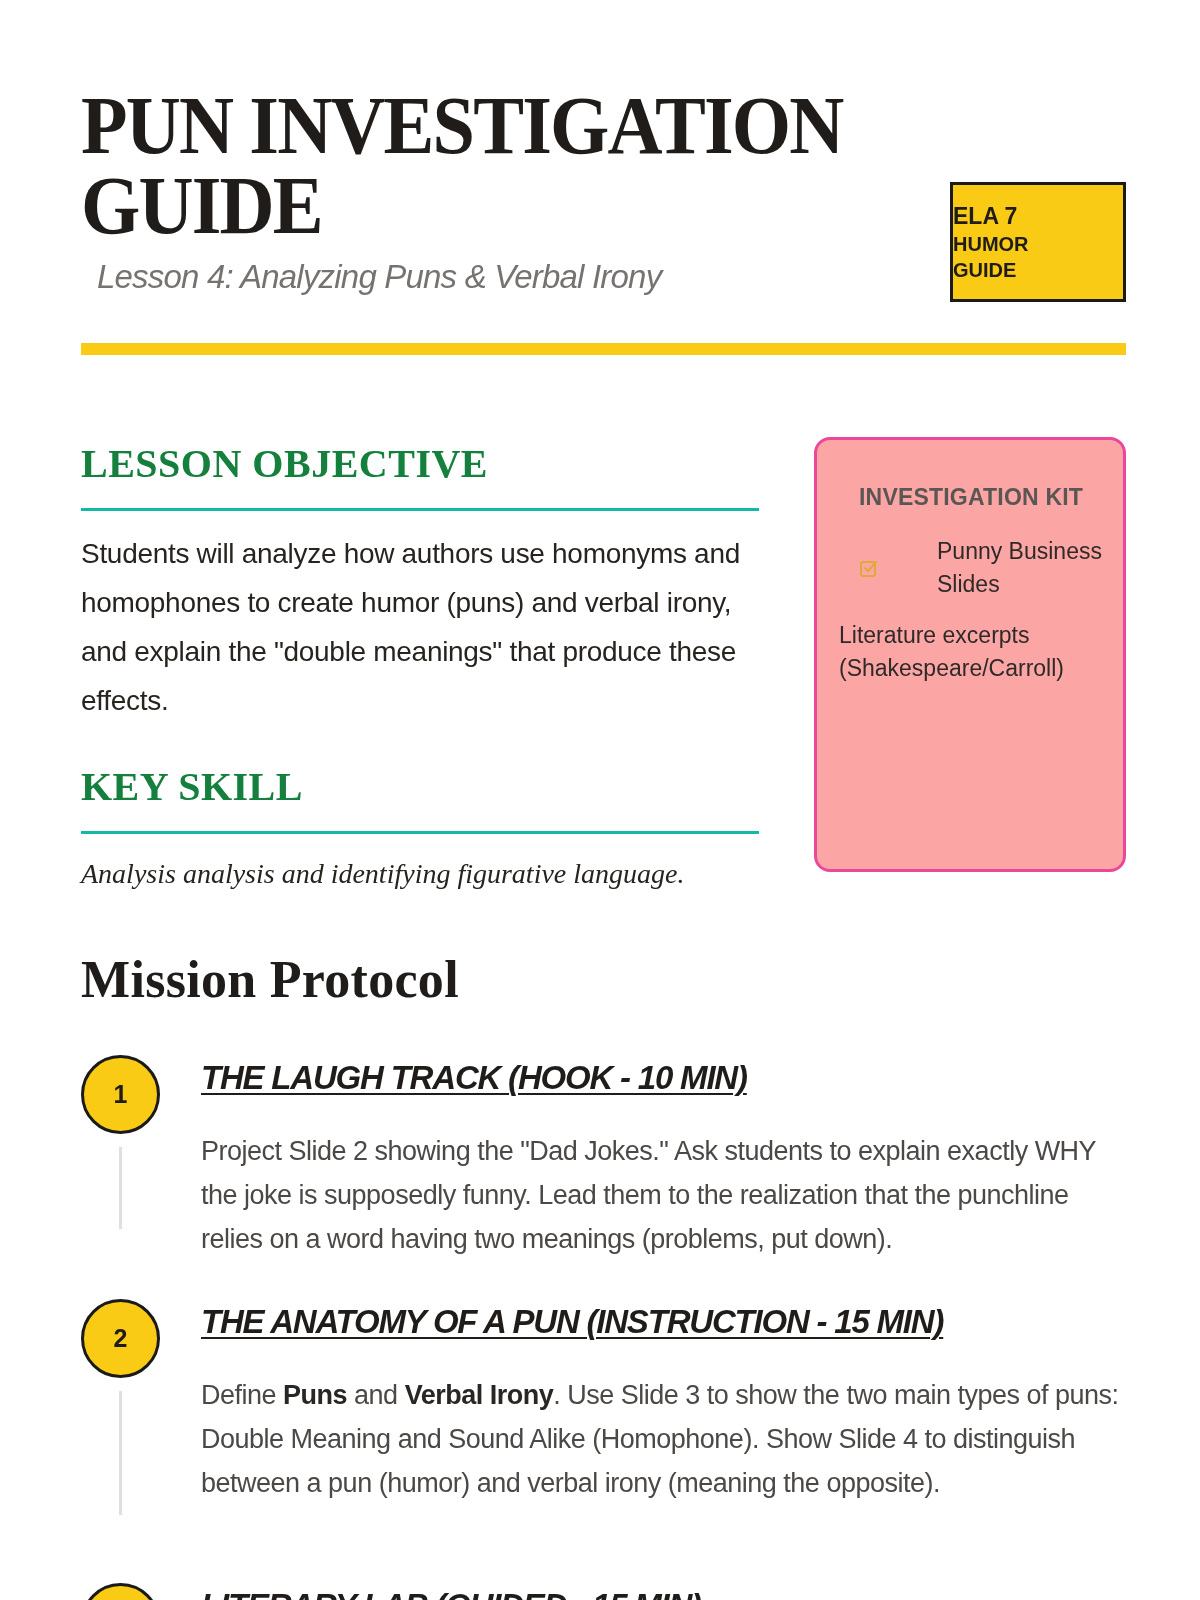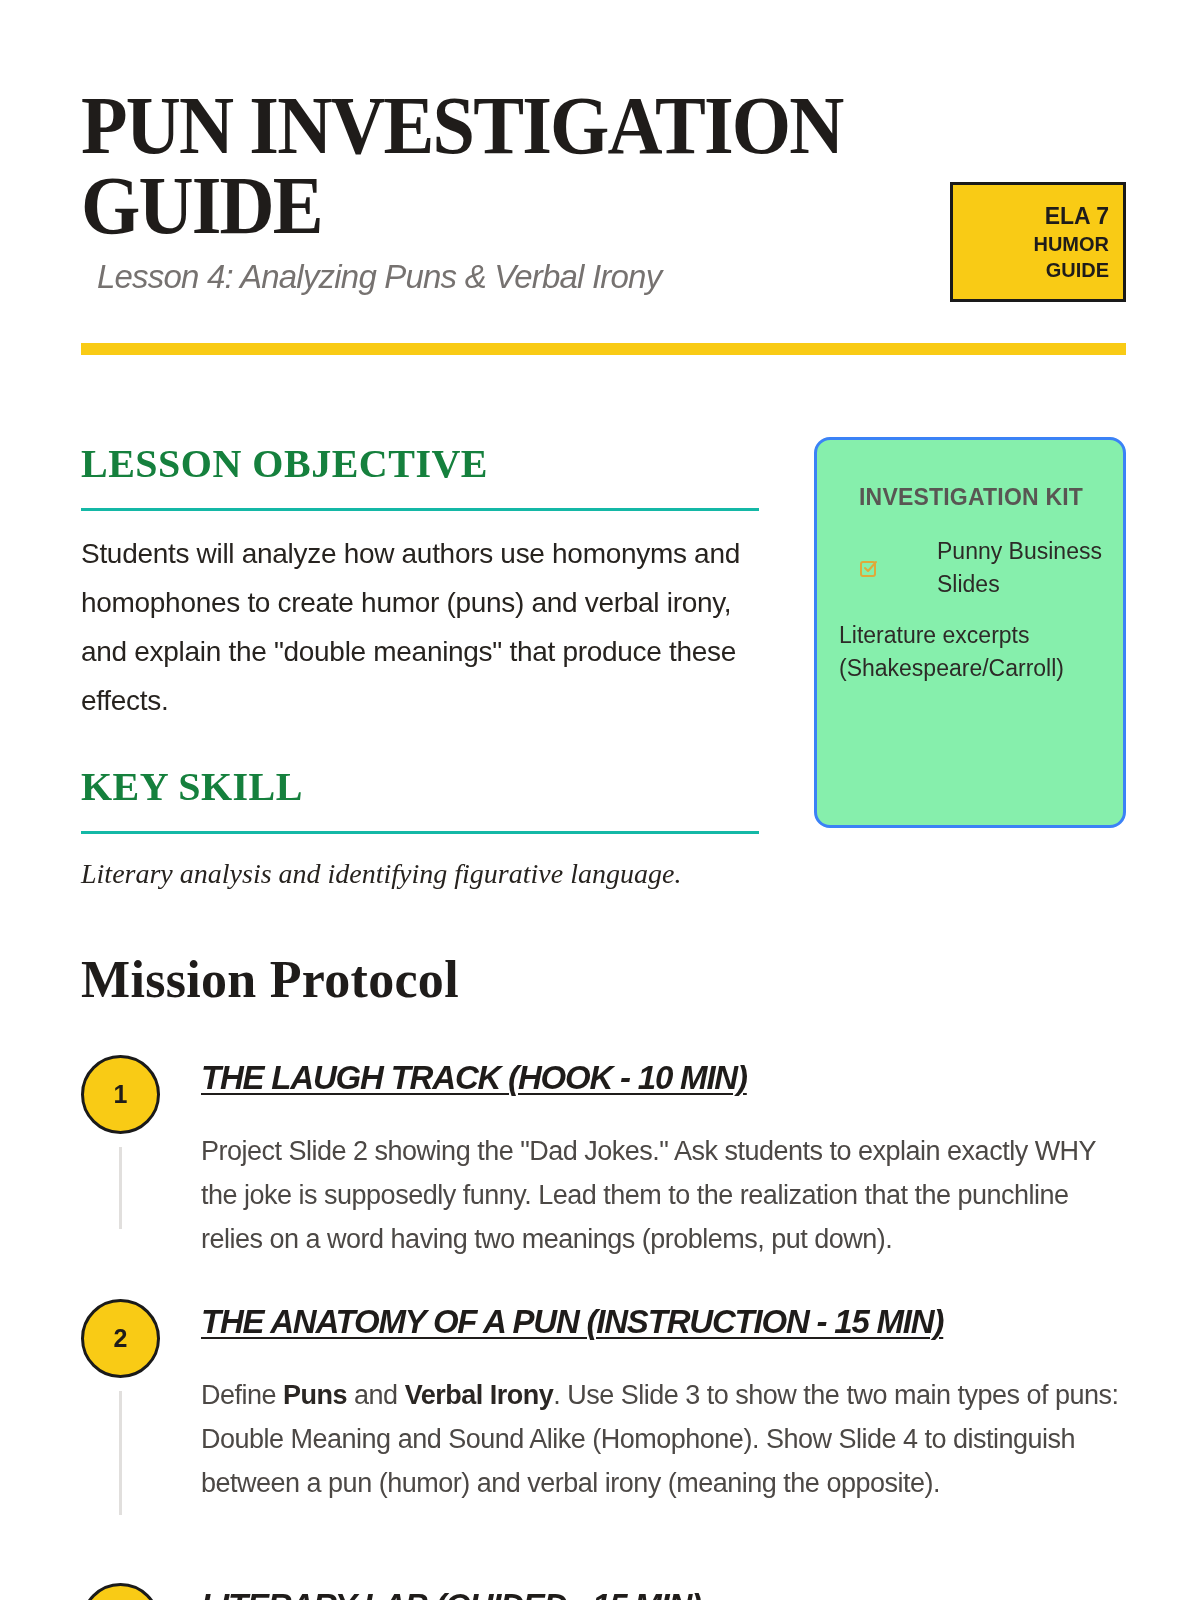--- a/index.html
+++ b/index.html
@@ -15,21 +15,21 @@
       color: #1f1c1a; width: 820px; transform: scaleX(0.93); transform-origin: left top;
     }
     .subtitle {
       position: absolute; left: 16px; top: 172px;
       font-family: "Liberation Sans", sans-serif; font-style: italic;
       font-size: 33px; color: #767270; letter-spacing: -0.8px;
     }
     .badge {
       position: absolute; right: 0; top: 96px; width: 176px; height: 120px;
       background: #f9cb15; border: 3px solid #1a1a1a;
-      text-align: right; padding: 16px 14px 0 0;
+      text-align: left; padding: 16px 14px 0 0;
       font-family: "Liberation Sans", sans-serif; font-weight: 700; color: #1f1c1a;
     }
     .badge .b1 { font-size: 23px; line-height: 30px; }
     .badge .b2 { font-size: 20px; line-height: 26px; }
     .accent-bar { position: absolute; left: 0; top: 257px; width: 1045px; height: 12px; background: #f9cb15; }
 
     .left-col { position: absolute; left: 0; top: 440px; width: 678px; }
     .sec-head {
       font-family: "Liberation Serif", serif; font-weight: 700;
       font-size: 40px; line-height: 48px; color: #15803d; letter-spacing: 0.5px;
@@ -38,22 +38,22 @@
     .objective-text {
       font-size: 28px; line-height: 49px; color: #27231f; margin-top: 18px; letter-spacing: -0.3px;
     }
     .keyskill-head { margin-top: 38px; }
     .keyskill-text {
       font-family: "Liberation Serif", serif; font-style: italic;
       font-size: 28px; color: #27231f; margin-top: 24px;
     }
 
     .kit {
-      position: absolute; left: 733px; top: 437px; width: 312px; height: 391px;
-      background: #86efac; border: 3px solid #3b82f6; border-radius: 16px;
+      position: absolute; left: 733px; top: 437px; width: 312px; height: 435px;
+      background: #fca5a5; border: 3px solid #ec4899; border-radius: 16px;
       padding: 44px 0 0 42px;
     }
     .kit-title { font-weight: 700; font-size: 23px; color: #595653; letter-spacing: 0.2px; }
     .kit-list { list-style: none; margin-top: 24px; }
     .kit-item { display: flex; align-items: center; font-size: 23px; line-height: 33px; color: #2d2a27; margin-bottom: 18px; gap: 44px; }
     .kit-item .chk { width: 34px; flex: 0 0 34px; display: flex; align-items: center; }
     .kit-item.plain { padding-left: 0; margin-left: -20px; }
 
     .mission-title {
       position: absolute; left: 0; top: 950px;
@@ -94,21 +94,21 @@
       <div class="b2">HUMOR</div>
       <div class="b2">GUIDE</div>
     </div>
     <div class="accent-bar"></div>
   </header>
 
   <section class="left-col">
     <h2 class="sec-head">LESSON OBJECTIVE</h2>
     <p class="objective-text">Students will analyze how authors use homonyms and homophones to create humor (puns) and verbal irony, and explain the "double meanings" that produce these effects.</p>
     <h2 class="sec-head keyskill-head">KEY SKILL</h2>
-    <p class="keyskill-text">Literary analysis and identifying figurative language.</p>
+    <p class="keyskill-text">Analysis analysis and identifying figurative language.</p>
   </section>
 
   <aside class="kit">
     <div class="kit-title">INVESTIGATION KIT</div>
     <ul class="kit-list">
       <li class="kit-item">
         <span class="chk">
           <svg width="20" height="20" viewBox="0 0 20 20">
             <rect x="2" y="4" width="14" height="14" rx="2" fill="none" stroke="#e0a93a" stroke-width="2"></rect>
             <path d="M6 10 L9 13 L17 4" fill="none" stroke="#e0a93a" stroke-width="2" stroke-linecap="round" stroke-linejoin="round"></path>

